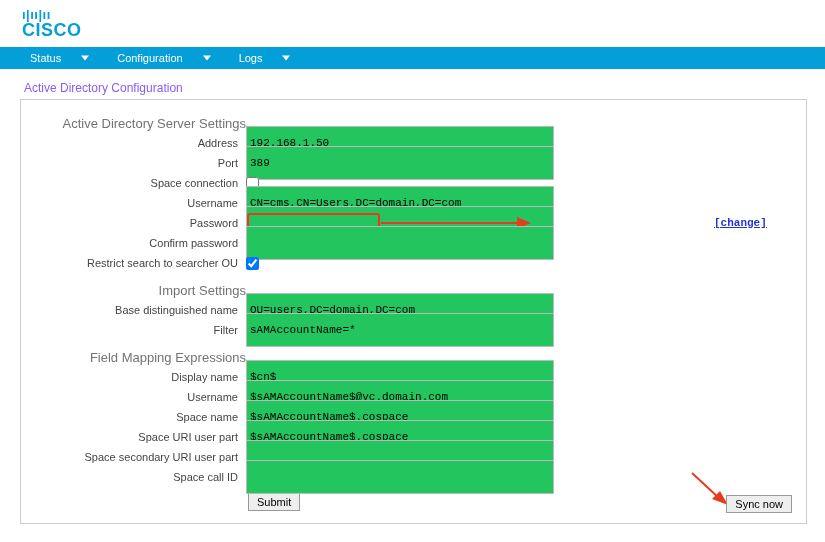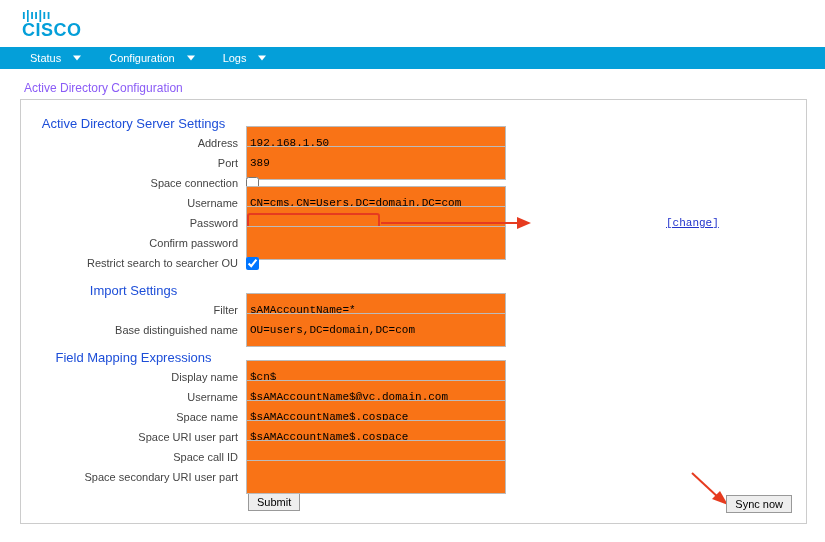--- a/index.html
+++ b/index.html
@@ -34,64 +34,64 @@
     align-items: center;
     padding-left: 30px;
     gap: 28px;
     margin-top: 4px;
   }
   .nav-item {
     cursor: pointer;
     font-size: 11px;
     display: flex;
     align-items: center;
-    gap: 12px;
+    gap: 20px;
   }
   .nav-item svg { width: 8px; height: 8px; }
   .page-title {
     font-size: 12px;
     font-weight: normal;
     padding: 12px 0 4px 24px;
     color: #8b5cf6;
   }
   .content {
     border: 1px solid #ccc;
     margin: 0 18px 0 20px;
     padding: 10px 0 12px 0;
     position: relative;
   }
   .section-title {
-    color: #1d4ed8;
+    color: #737373;
     font-size: 13px;
-    text-align: center;
+    text-align: right;
     width: 225px;
     padding: 6px 0 2px 0;
     margin-top: 4px;
   }
   .section-title.first { margin-top: 0; }
   .row {
     display: flex;
     align-items: center;
     height: 20px;
     position: relative;
   }
   .row .lbl {
     width: 225px;
     text-align: right;
     padding-right: 8px;
     color: #444;
   }
   .row input[type="text"], .row input[type="password"] {
-    width: 260px;
+    width: 308px;
     height: 18px;
     border: 1px solid #bbb;
     font-family: "Courier New", monospace;
     font-size: 11px;
     padding: 16px 3px;
-    background: #f97316;
+    background: #22c55e;
   }
   .row input[type="checkbox"] {
     margin: 0;
   }
   .pw-box {
     border: 2px solid #e63b1f;
     border-radius: 3px;
     width: 133px;
     height: 36px;
     position: absolute;
@@ -192,66 +192,66 @@
     <div class="lbl">Username</div>
     <input type="text" value="CN=cms,CN=Users,DC=domain,DC=com" style="">
   </div>
   <div class="row" style="position:relative;align-items:center;">
     <div class="lbl">Password</div>
     <input type="password" style="">
     <svg class="arrow1" viewBox="0 0 150 14">
       <line x1="0" y1="7" x2="138" y2="7" stroke="#e63b1f" stroke-width="2"></line>
       <polygon points="150,7 136,1 136,13" fill="#e63b1f"></polygon>
     </svg>
-    <span class="change-link" style="margin-left:160px;">[change]</span>
+    <span class="change-link" style="margin-left:160px;font-weight:bold;">[change]</span>
     <div class="pw-box" style="top:0;"></div>
   </div>
   <div class="row">
     <div class="lbl">Confirm password</div>
     <input type="password" style="">
   </div>
 
   <div class="row">
     <div class="lbl">Restrict search to searcher OU</div>
     <input type="checkbox" checked="" style="">
   </div>
 
   <div class="section-title">Import Settings</div>
   <div class="row">
+    <div class="lbl">Base distinguished name</div>
+    <input type="text" value="OU=users,DC=domain,DC=com" style="">
+  </div>
+  <div class="row">
     <div class="lbl">Filter</div>
     <input type="text" value="sAMAccountName=*" style="">
   </div>
-  <div class="row">
-    <div class="lbl">Base distinguished name</div>
-    <input type="text" value="OU=users,DC=domain,DC=com" style="">
-  </div>
 
   <div class="section-title">Field Mapping Expressions</div>
   <div class="row">
     <div class="lbl">Display name</div>
     <input type="text" value="$cn$" style="">
   </div>
   <div class="row">
     <div class="lbl">Username</div>
     <input type="text" value="$sAMAccountName$@vc.domain.com" style="">
   </div>
   <div class="row">
     <div class="lbl">Space name</div>
     <input type="text" value="$sAMAccountName$.cospace" style="">
   </div>
   <div class="row">
     <div class="lbl">Space URI user part</div>
     <input type="text" value="$sAMAccountName$.cospace" style="">
   </div>
   <div class="row">
+    <div class="lbl">Space secondary URI user part</div>
+    <input type="text" value="" style="">
+  </div>
+  <div class="row">
     <div class="lbl">Space call ID</div>
-    <input type="text" value="" style="">
-  </div>
-  <div class="row">
-    <div class="lbl">Space secondary URI user part</div>
     <input type="text" value="" style="">
   </div>
 
   <div class="buttons-row">
     <div class="spacer"></div>
     <button class="btn">Submit</button>
   </div>
 
   <svg class="arrow2" viewBox="0 0 44 40">
     <line x1="4" y1="4" x2="32" y2="30" stroke="#e63b1f" stroke-width="2"></line>

